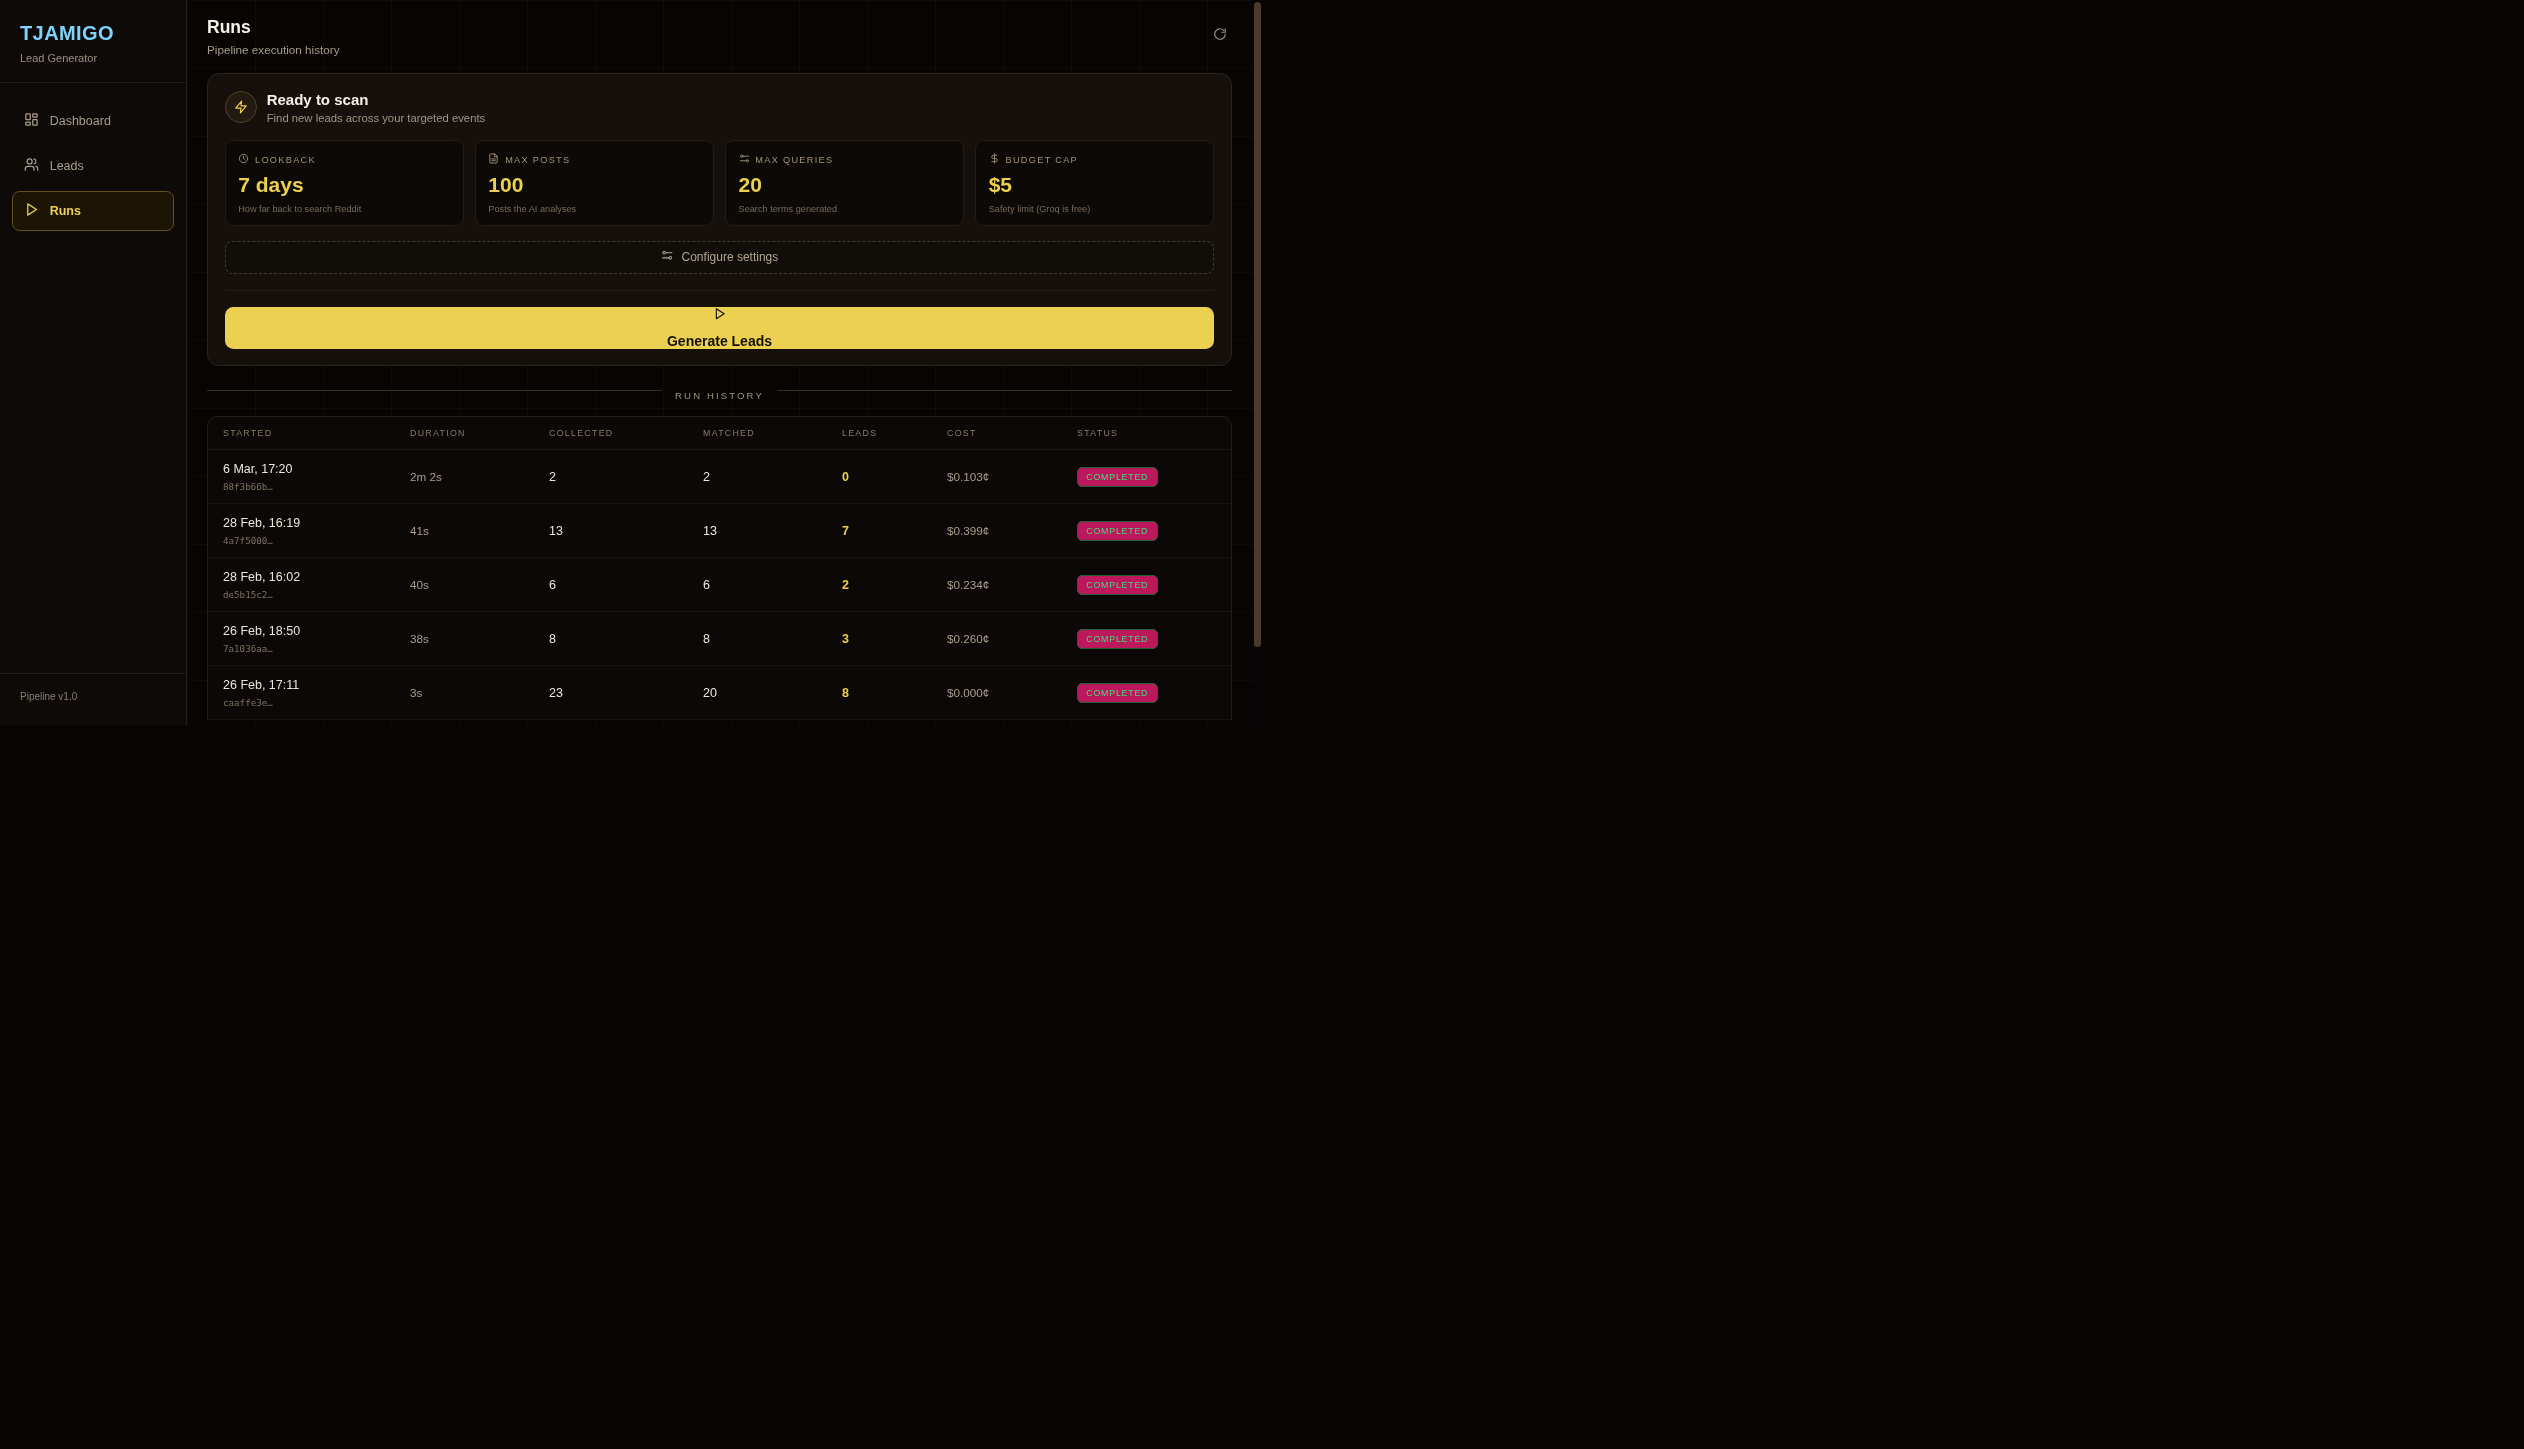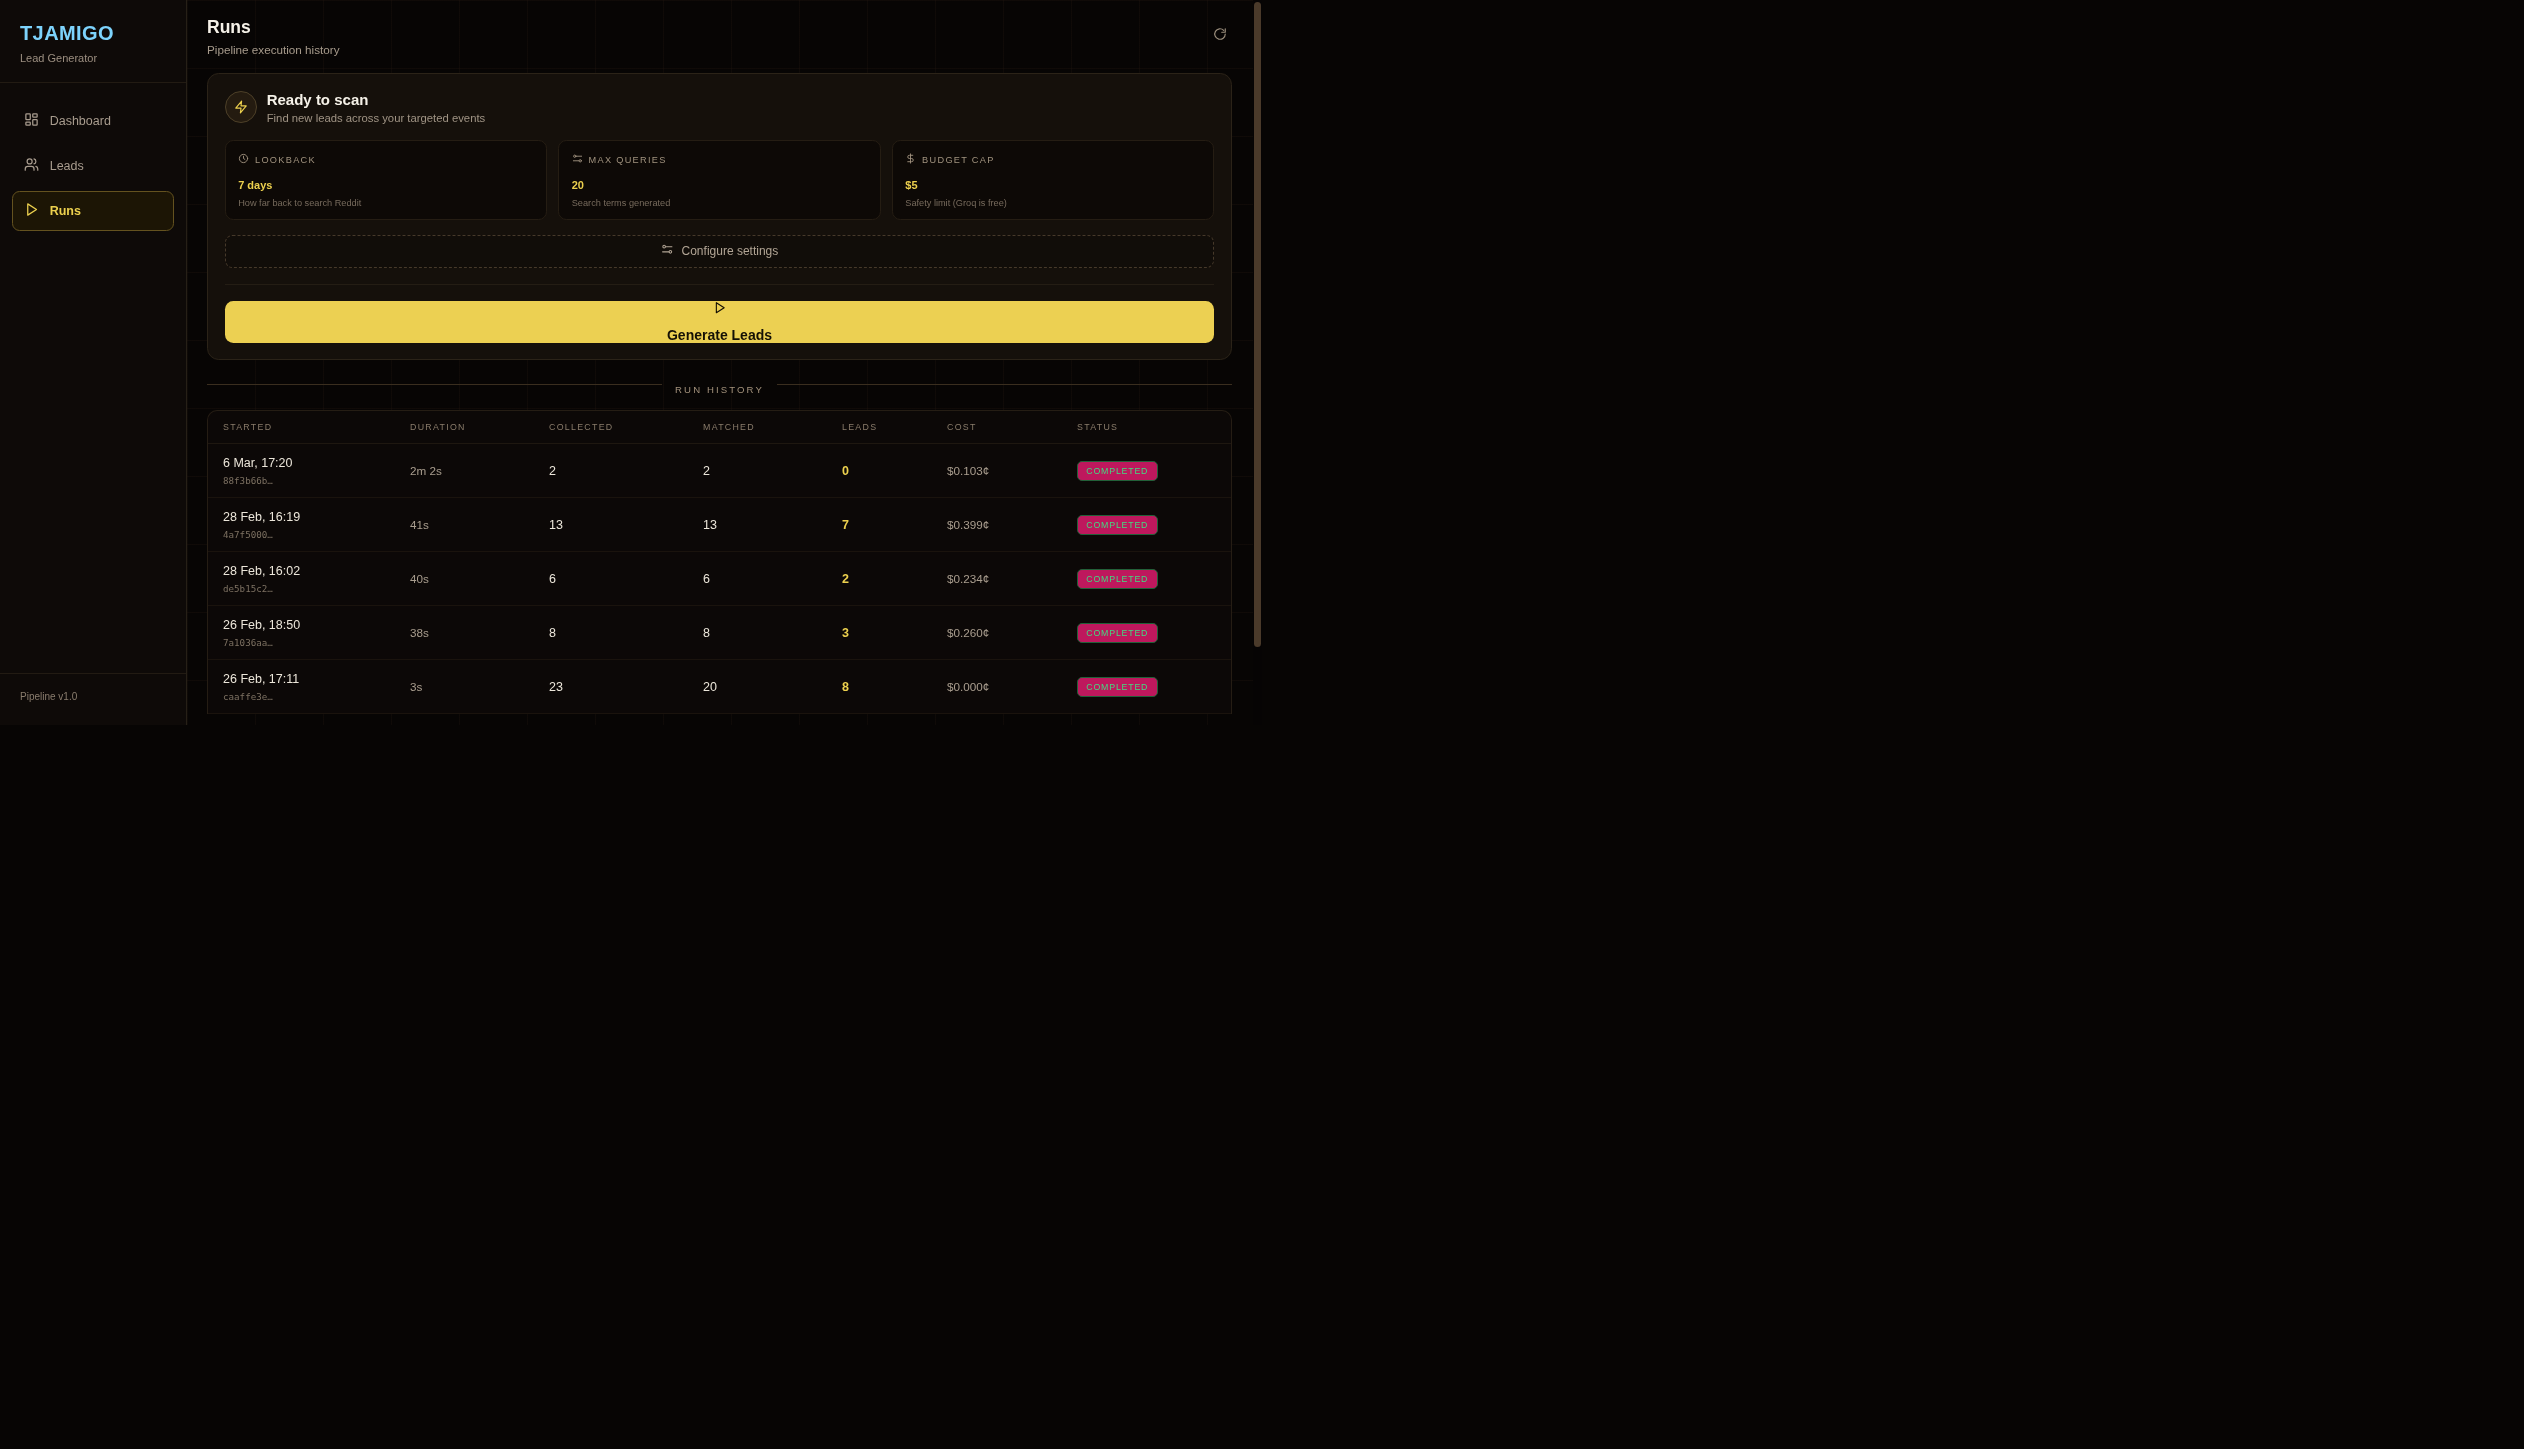--- a/index.html
+++ b/index.html
@@ -64,21 +64,21 @@
   .scan-title { font-size:15px; font-weight:bold; color:#f5f1e8; }
   .scan-sub { margin-top:4.2px; font-size:11.3px; color:#a09485; }
   .stats-row { display:flex; gap:11px; margin-top:16px; }
   .stat-card {
     flex:1; background:#0d0906; border:0.8px solid #251d13;
     border-radius:8.3px; padding:11px 12.5px;
   }
   .stat-label-row { display:flex; align-items:center; gap:5.8px; color:#a1937f; }
   .stat-label-row svg { width:11px; height:11px; stroke:#a1937f; }
   .stat-label { font-size:9.2px; letter-spacing:1.3px; }
-  .stat-value { margin-top:12px; font-size:11px; font-weight:bold; color:#ecd04e; }
+  .stat-value { margin-top:6px; font-size:21px; font-weight:bold; color:#ecd04e; }
   .stat-caption { margin-top:6.7px; font-size:9.2px; color:#776b5d; }
   .configure-btn {
     margin-top:15px; width:100%; height:33px;
     background:rgba(0,0,0,0.15); border:0.8px dashed #46392a; border-radius:7.5px;
     display:flex; align-items:center; justify-content:center; gap:8.3px;
     color:#b2a595; font-size:12px; cursor:pointer;
   }
   .configure-btn svg { width:12.5px; height:12.5px; stroke:#b2a595; }
   .card-divider { margin-top:16px; border:none; border-top:0.8px solid #241d14; }
   .generate-btn {
@@ -210,20 +210,33 @@
             <span class="icon-slot"><svg viewBox="0 0 24 24" fill="none" stroke-width="2" stroke-linecap="round">
                 <circle cx="12" cy="12" r="9"></circle>
                 <polyline points="12 7 12 12 15 14"></polyline>
               </svg></span>
             <span class="stat-label">LOOKBACK</span>
           </div>
           <div class="stat-value">7 days</div>
           <div class="stat-caption">How far back to search Reddit</div>
         </div>
 
+        <div class="stat-card">
+          <div class="stat-label-row">
+            <span class="icon-slot"><svg viewBox="0 0 24 24" fill="none" stroke-width="2" stroke-linecap="round" stroke-linejoin="round">
+                <path d="M14 2H6a2 2 0 0 0-2 2v16a2 2 0 0 0 2 2h12a2 2 0 0 0 2-2V8z"></path>
+                <polyline points="14 2 14 8 20 8"></polyline>
+                <line x1="8" y1="13" x2="16" y2="13"></line>
+                <line x1="8" y1="17" x2="16" y2="17"></line>
+              </svg></span>
+            <span class="stat-label">MAX POSTS</span>
+          </div>
+          <div class="stat-value">100</div>
+          <div class="stat-caption">Posts the AI analyses</div>
+        </div>
 
         <div class="stat-card">
           <div class="stat-label-row">
             <span class="icon-slot"><svg viewBox="0 0 24 24" fill="none" stroke-width="2" stroke-linecap="round">
                 <line x1="21" y1="7" x2="9" y2="7"></line>
                 <circle cx="6" cy="7" r="2.5"></circle>
                 <line x1="3" y1="17" x2="15" y2="17"></line>
                 <circle cx="18" cy="17" r="2.5"></circle>
               </svg></span>
             <span class="stat-label">MAX QUERIES</span>

